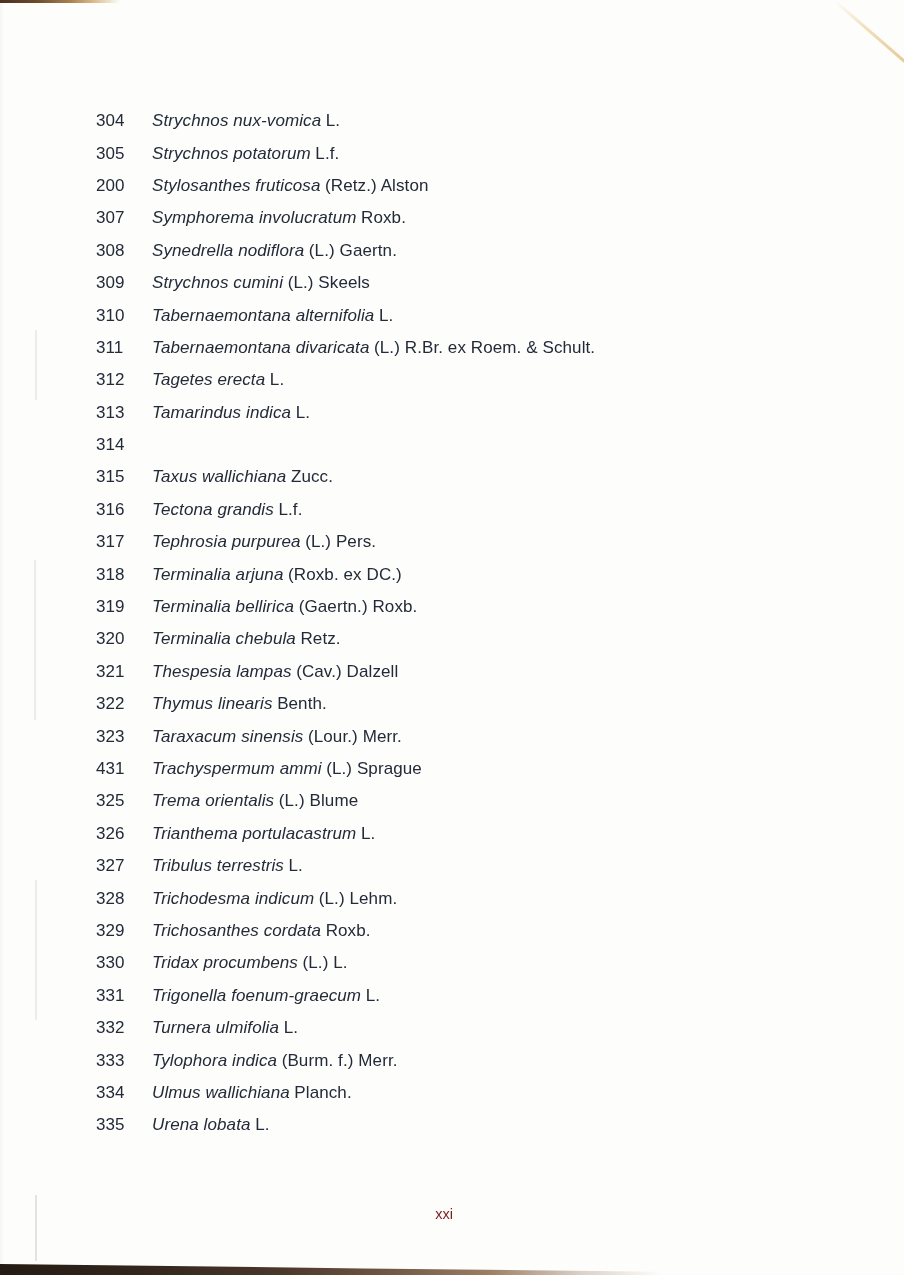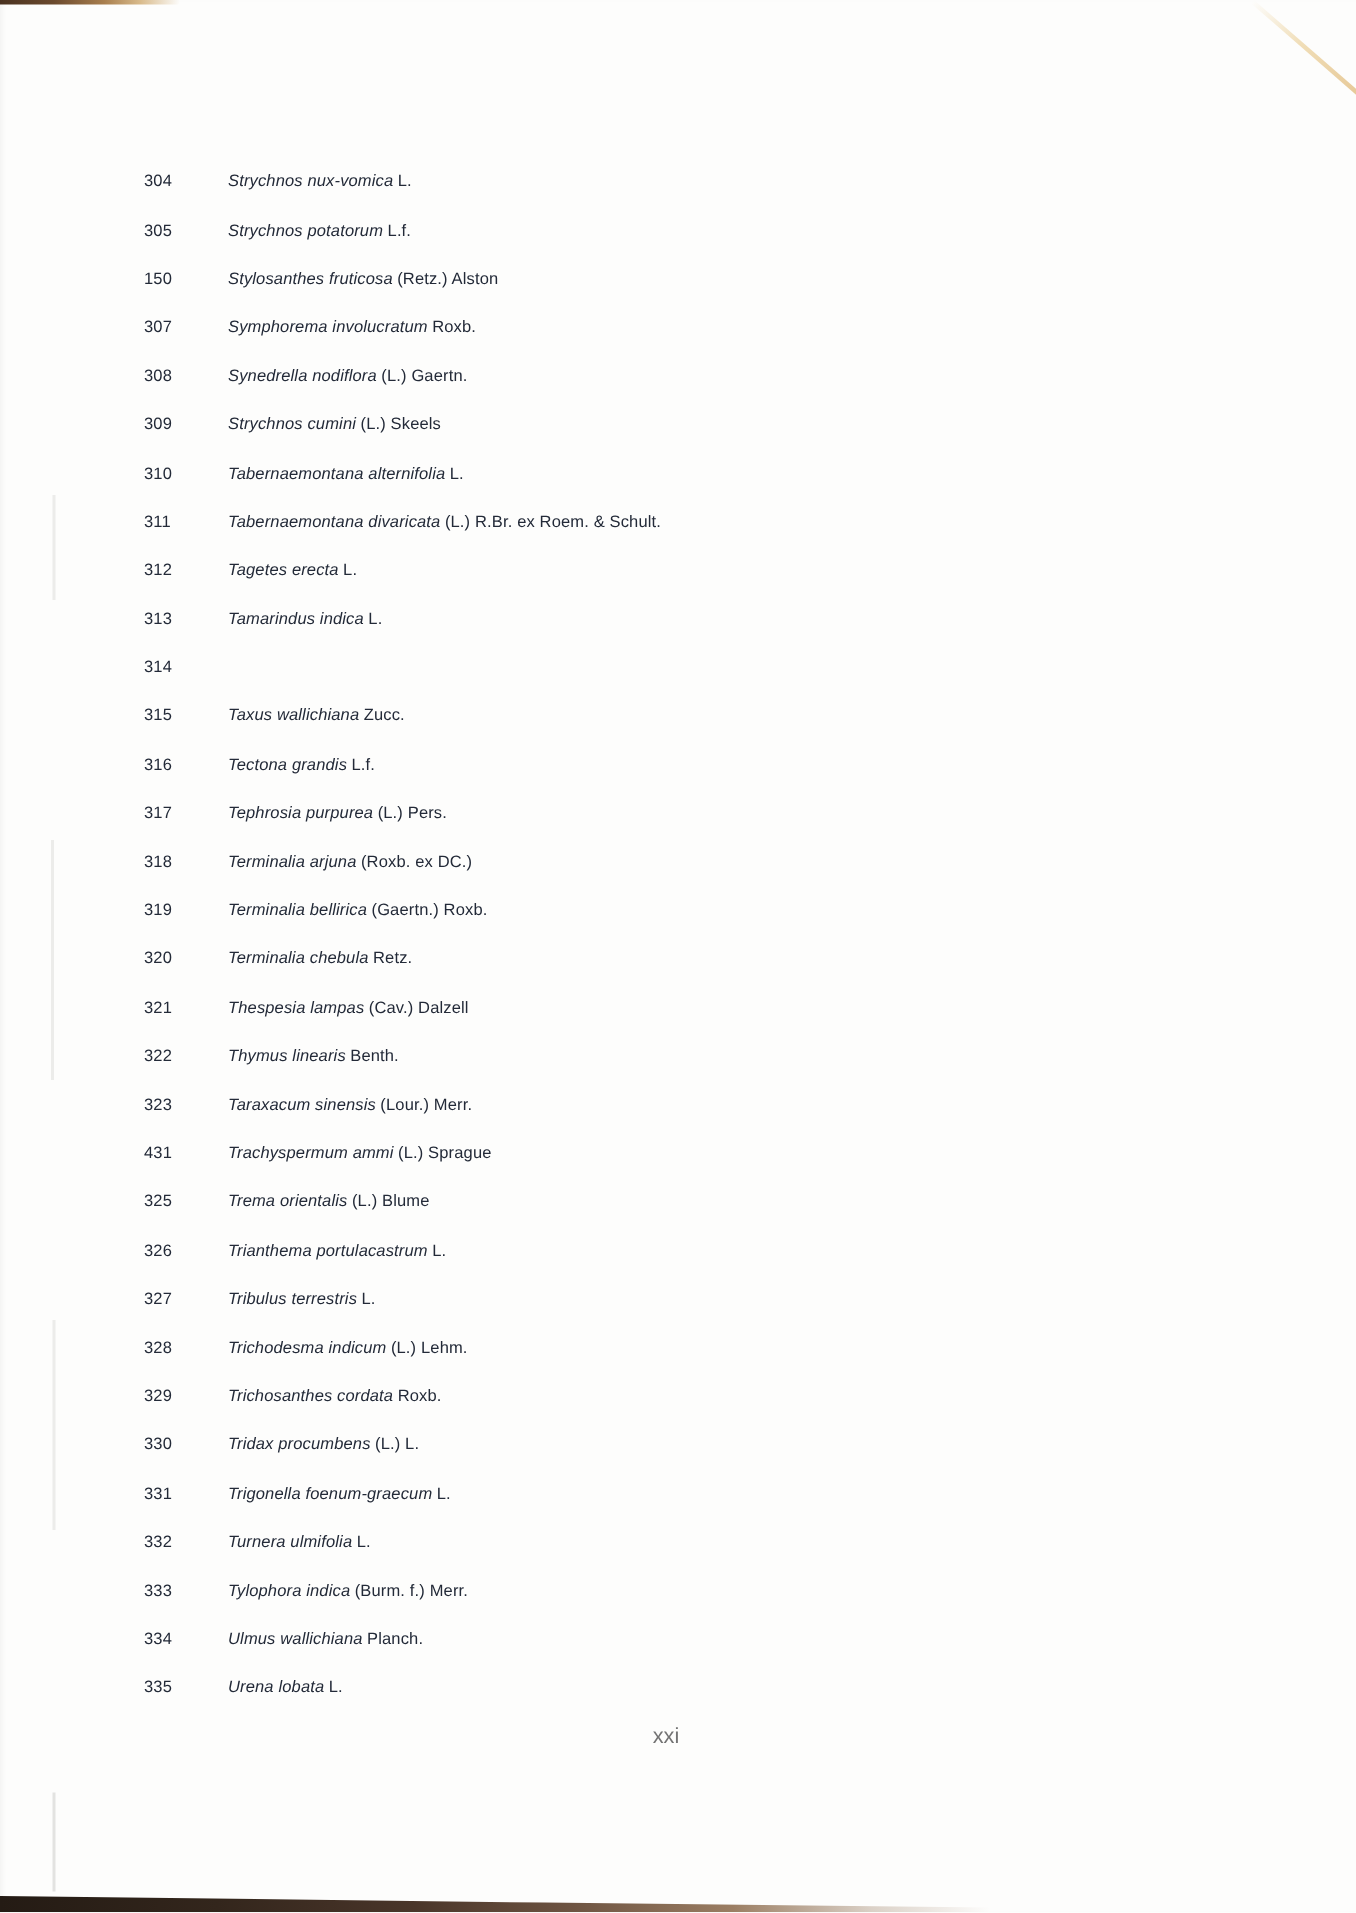--- a/index.html
+++ b/index.html
@@ -25,45 +25,45 @@
   .species-list {
     position: absolute;
     top: 105px;
     left: 96px;
     width: 760px;
   }
   .row {
     height: 32.4px;
     display: flex;
     align-items: center;
-    font-size: 11px;
+    font-size: 17px;
     letter-spacing: 0.1px;
     white-space: nowrap;
   }
   .row .num {
     width: 56px;
     flex: 0 0 56px;
     font-style: normal;
   }
   .row .species-name {
   }
   .row .authority {
     font-style: normal;
     margin-left: 0.27em;
   }
 
   
   .page-number {
     position: absolute;
-    top: 1150px;
+    top: 1206px;
     left: 0;
     width: 888px;
     text-align: center;
     font-size: 14.5px;
-    color: #737373;
+    color: #7f1d1d;
   }
 
   
   .artifact { position: absolute; pointer-events: none; }
   .artifact-top-left {
     top: 0; left: 0;
     width: 120px; height: 3px;
     background: linear-gradient(to right,
       #4a3220 0%, #6b4a2e 30%, #a97f4e 58%,
       #d9bb8c 78%, rgba(217,187,140,0) 100%);
@@ -114,21 +114,21 @@
     <span class="num">304</span>
     <span class="entry"><em class="species-name">Strychnos nux-vomica</em><span class="authority">L.</span></span>
   </div>
 
   <div class="row">
     <span class="num">305</span>
     <span class="entry"><em class="species-name">Strychnos potatorum</em><span class="authority">L.f.</span></span>
   </div>
 
   <div class="row">
-    <span class="num">150</span>
+    <span class="num">200</span>
     <span class="entry"><em class="species-name">Stylosanthes fruticosa</em><span class="authority">(Retz.) Alston</span></span>
   </div>
 
   <div class="row">
     <span class="num">307</span>
     <span class="entry"><em class="species-name">Symphorema involucratum</em><span class="authority">Roxb.</span></span>
   </div>
 
   <div class="row">
     <span class="num">308</span>

